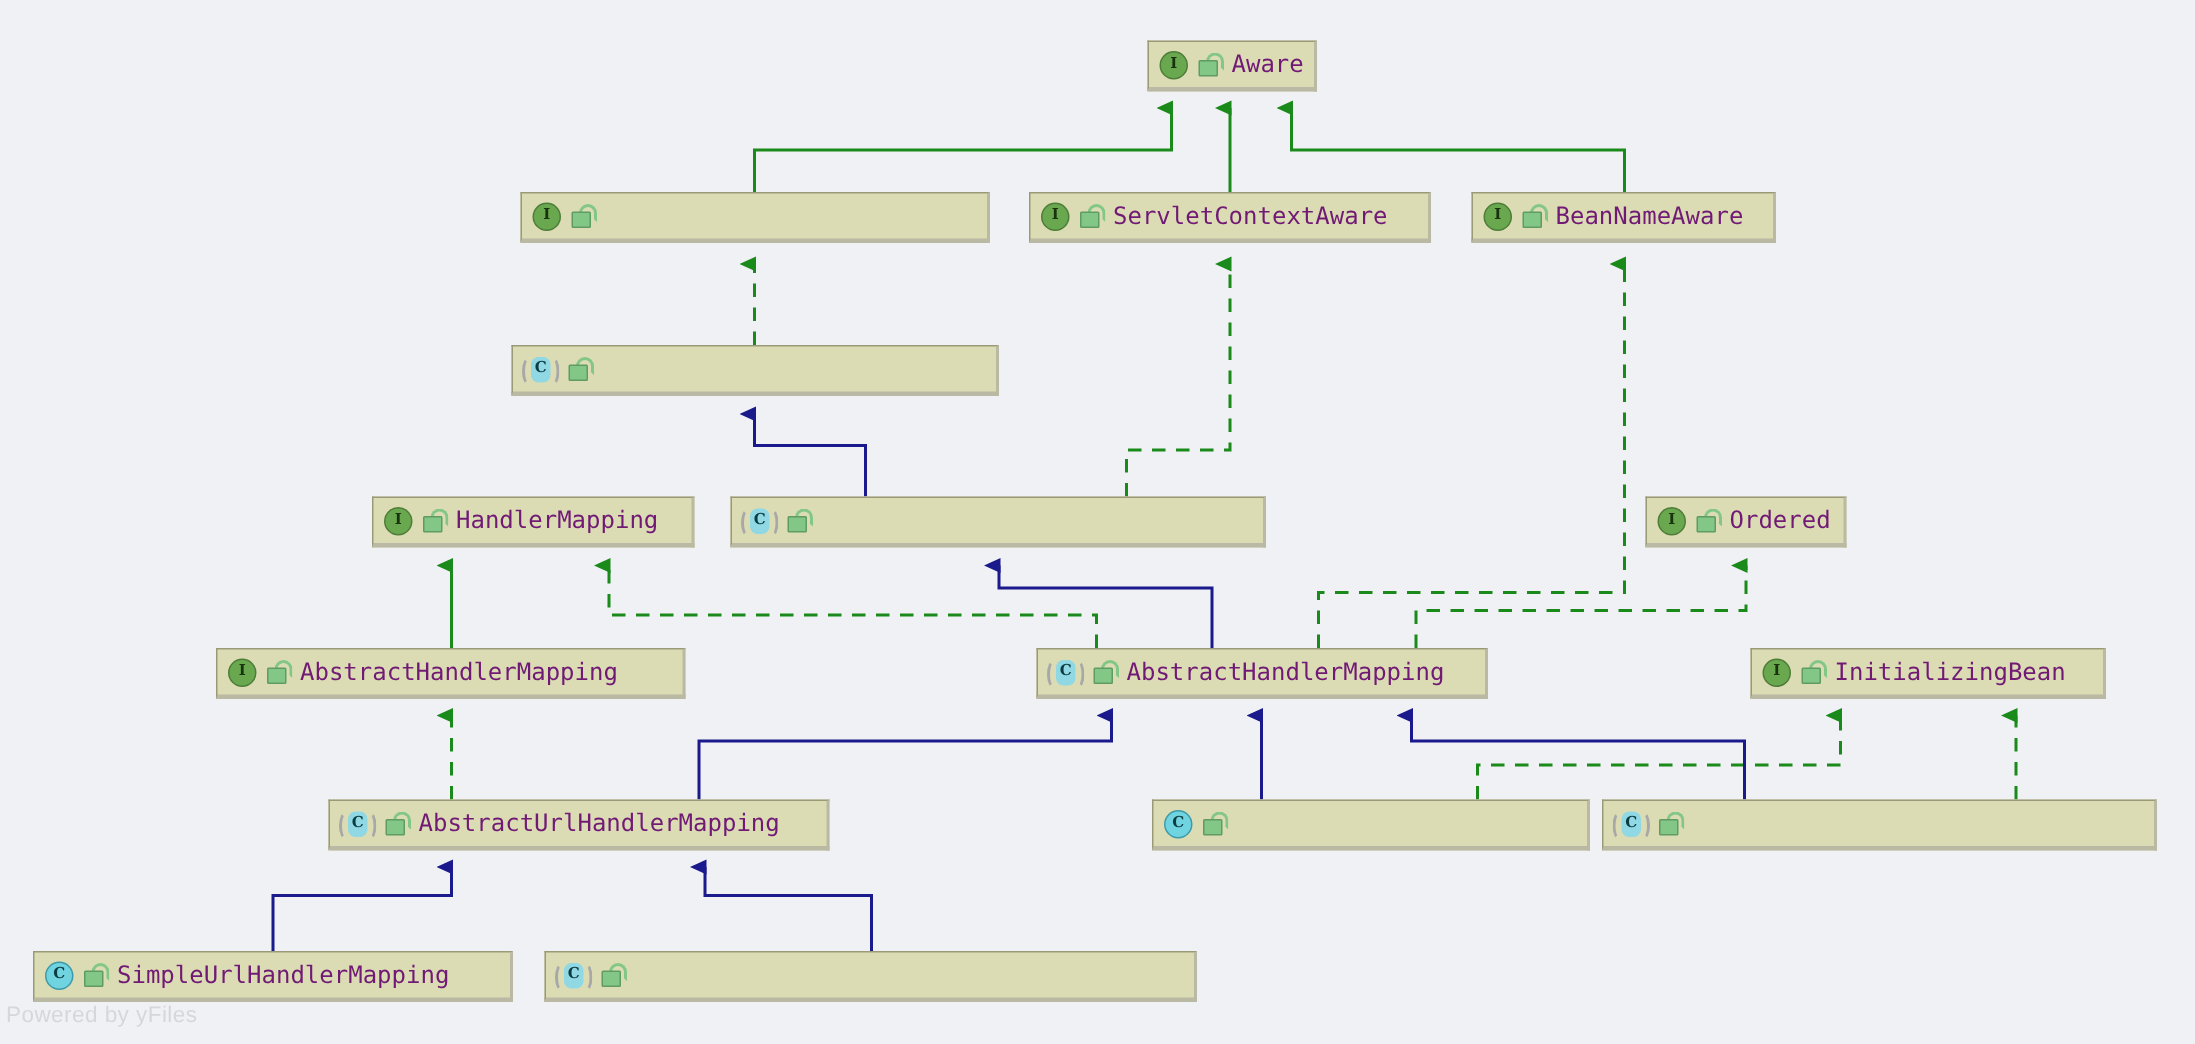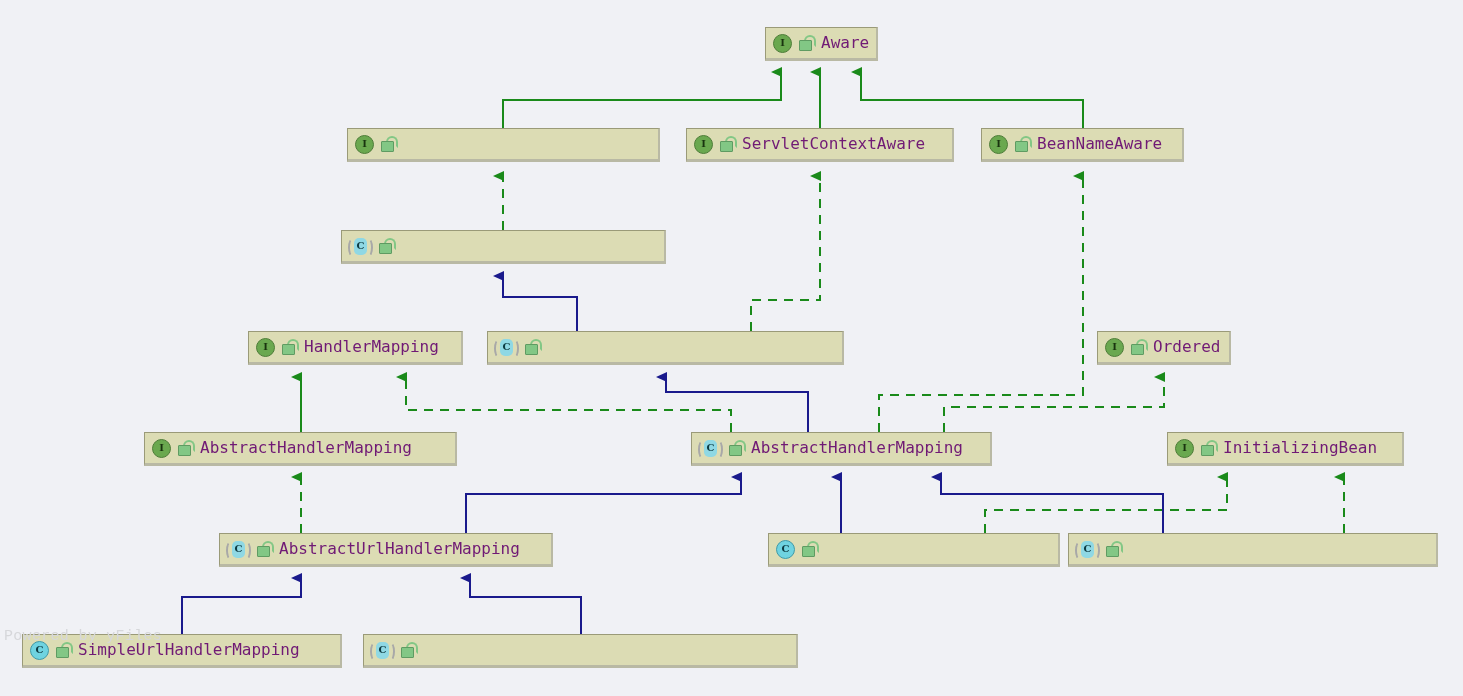--- a/index.html
+++ b/index.html
@@ -94,22 +94,22 @@
     position:absolute;left:2px;bottom:0;width:11px;height:9px;
     background:#82c785;border:1px solid #5f9b62;border-radius:1px;
   }
   .ico-lock .shackle{
     position:absolute;left:7px;top:0px;width:8px;height:8px;
     border:2px solid #82c785;border-radius:50% 50% 0 0;
     border-bottom-color:transparent;
   }
 
   .watermark{
-    position:absolute;left:4px;top:628px;
-    font-family:Liberation Mono, monospace;
+    position:absolute;left:4px;top:668px;
+    font-family:Liberation Sans, sans-serif;
     font-size:15px;color:#d6d7da;letter-spacing:0.3px;
     user-select:none;
   }
 </style>
 </head>
 <body>
 
 <div id="canvas">
 
   <svg id="edges" xmlns="http://www.w3.org/2000/svg">

